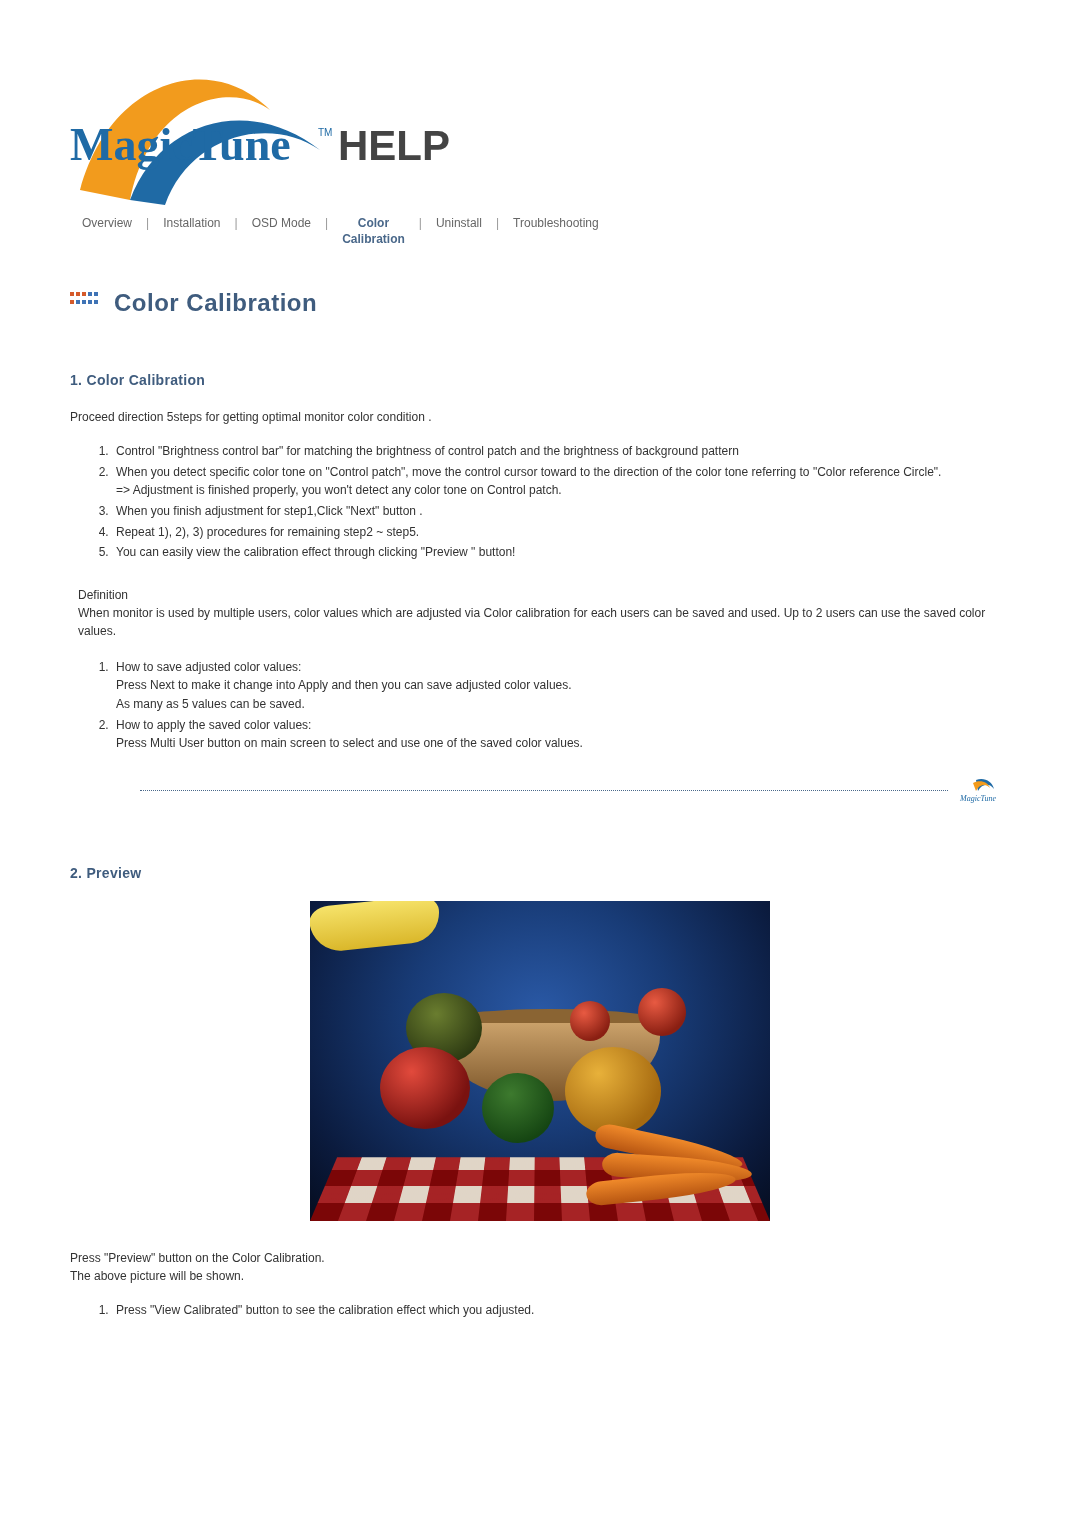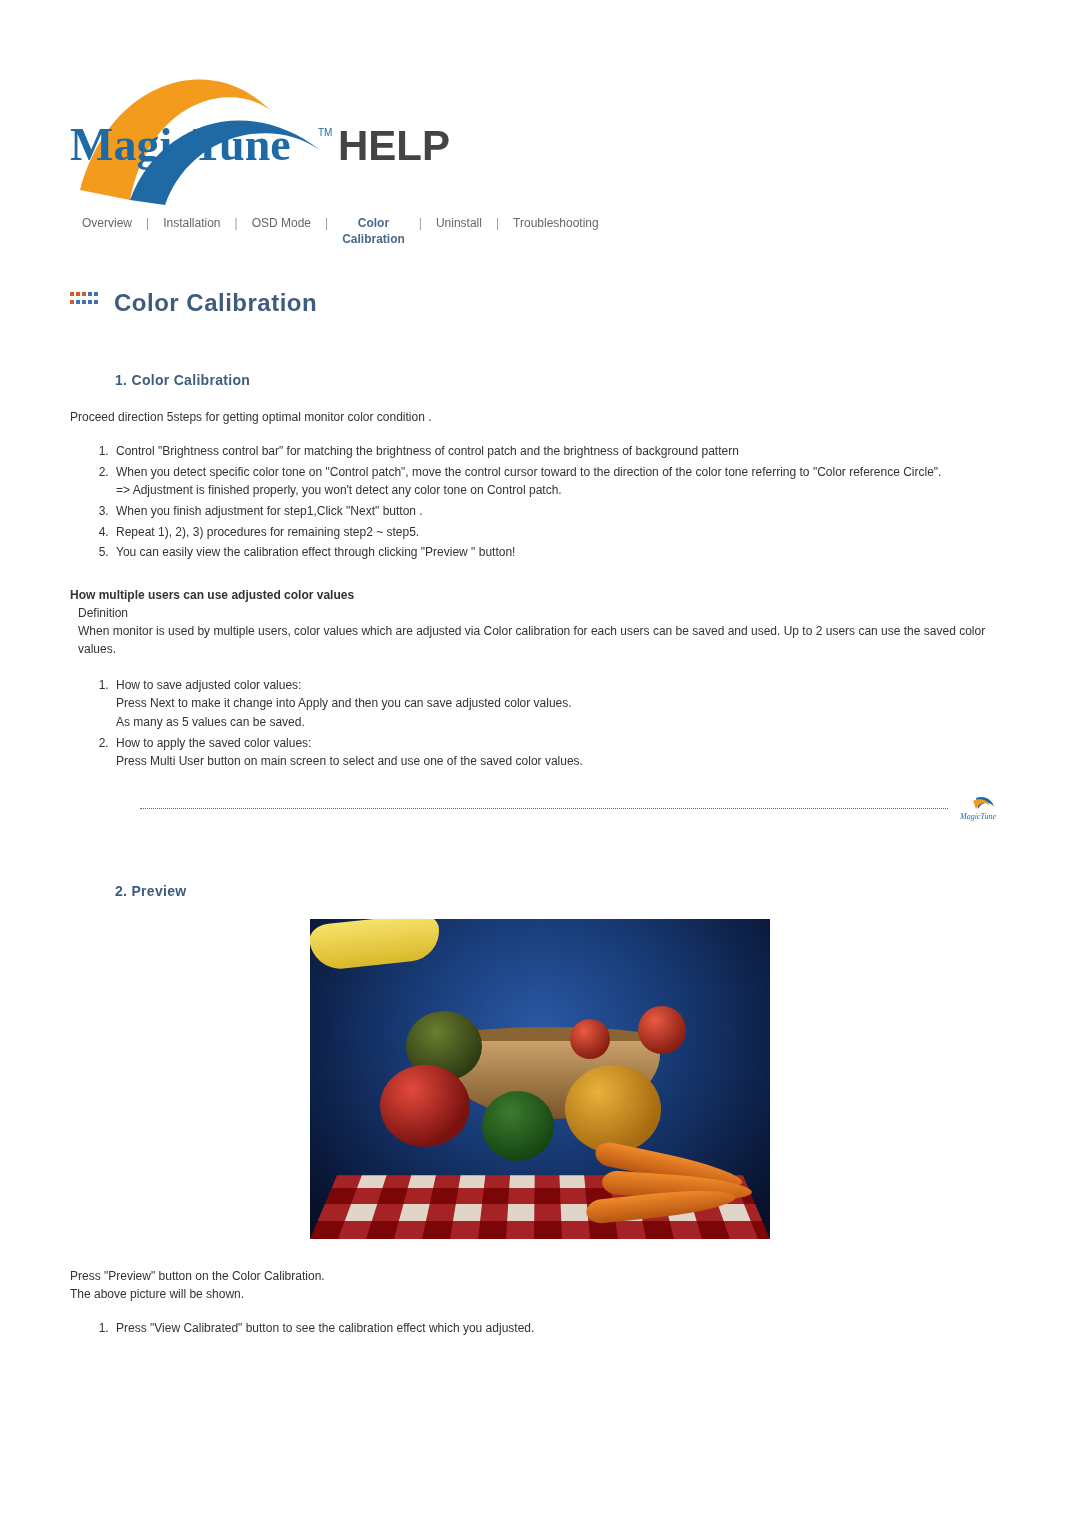--- a/index.html
+++ b/index.html
@@ -29,21 +29,21 @@
     .nav-sep { color: #999; }
     .nav-link { color: #666; cursor: pointer; white-space: pre-line; text-align: center; line-height: 1.3; }
     .nav-link.active { color: #4a688a; font-weight: bold; }
 
     
     .title-row { display: flex; align-items: center; gap: 12px; margin-bottom: 55px; }
     .title-icon svg { width: 32px; height: 20px; }
     .title-text { font-size: 24px; font-weight: bold; color: #3f5c7e; font-family: Verdana, Arial, sans-serif; letter-spacing: 0.5px; }
 
     
-    .section-h { font-size: 14px; font-weight: bold; color: #3f5c7e; margin-bottom: 20px; letter-spacing: 0.3px; margin-left: 45px; }
+    .section-h { font-size: 14px; font-weight: bold; color: #3f5c7e; margin-bottom: 20px; letter-spacing: 0.3px; }
     .section { margin-bottom: 60px; }
 
     
     .para { font-size: 12px; margin-bottom: 16px; line-height: 1.5; }
     ol.steps { margin: 0 0 24px 42px; font-size: 12px; line-height: 1.55; }
     ol.steps li { margin-bottom: 2px; padding-left: 4px; }
 
     .sub-bold { font-weight: bold; font-size: 12px; line-height: 1.5; }
     .sub { font-size: 12px; line-height: 1.5; margin-bottom: 18px; margin-left: 8px; }
 
@@ -155,21 +155,20 @@
 
     <ol class="steps">
       <li>Control "Brightness control bar" for matching the brightness of control patch and the brightness of background pattern</li>
       <li style="white-space:pre-line">When you detect specific color tone on "Control patch", move the control cursor toward to the direction of the color tone referring to "Color reference Circle".
 =&gt; Adjustment is finished properly, you won't detect any color tone on Control patch.</li>
       <li>When you finish adjustment for step1,Click "Next" button .</li>
       <li>Repeat 1), 2), 3) procedures for remaining step2 ~ step5.</li>
       <li>You can easily view the calibration effect through clicking "Preview " button!</li>
     </ol>
 
-    <div class="sub-bold">How multiple users can use adjusted color values</div>
     <div class="sub" style="margin-bottom:0">Definition</div>
     <p class="sub">When monitor is used by multiple users, color values which are adjusted via Color calibration for each users can be saved and used. Up to 2 users can use the saved color values.</p>
 
     <ol class="steps">
       <li style="white-space:pre-line">How to save adjusted color values:
 Press Next to make it change into Apply and then you can save adjusted color values.
 As many as 5 values can be saved.</li>
       <li style="white-space:pre-line">How to apply the saved color values:
 Press Multi User button on main screen to select and use one of the saved color values.</li>
     </ol>

